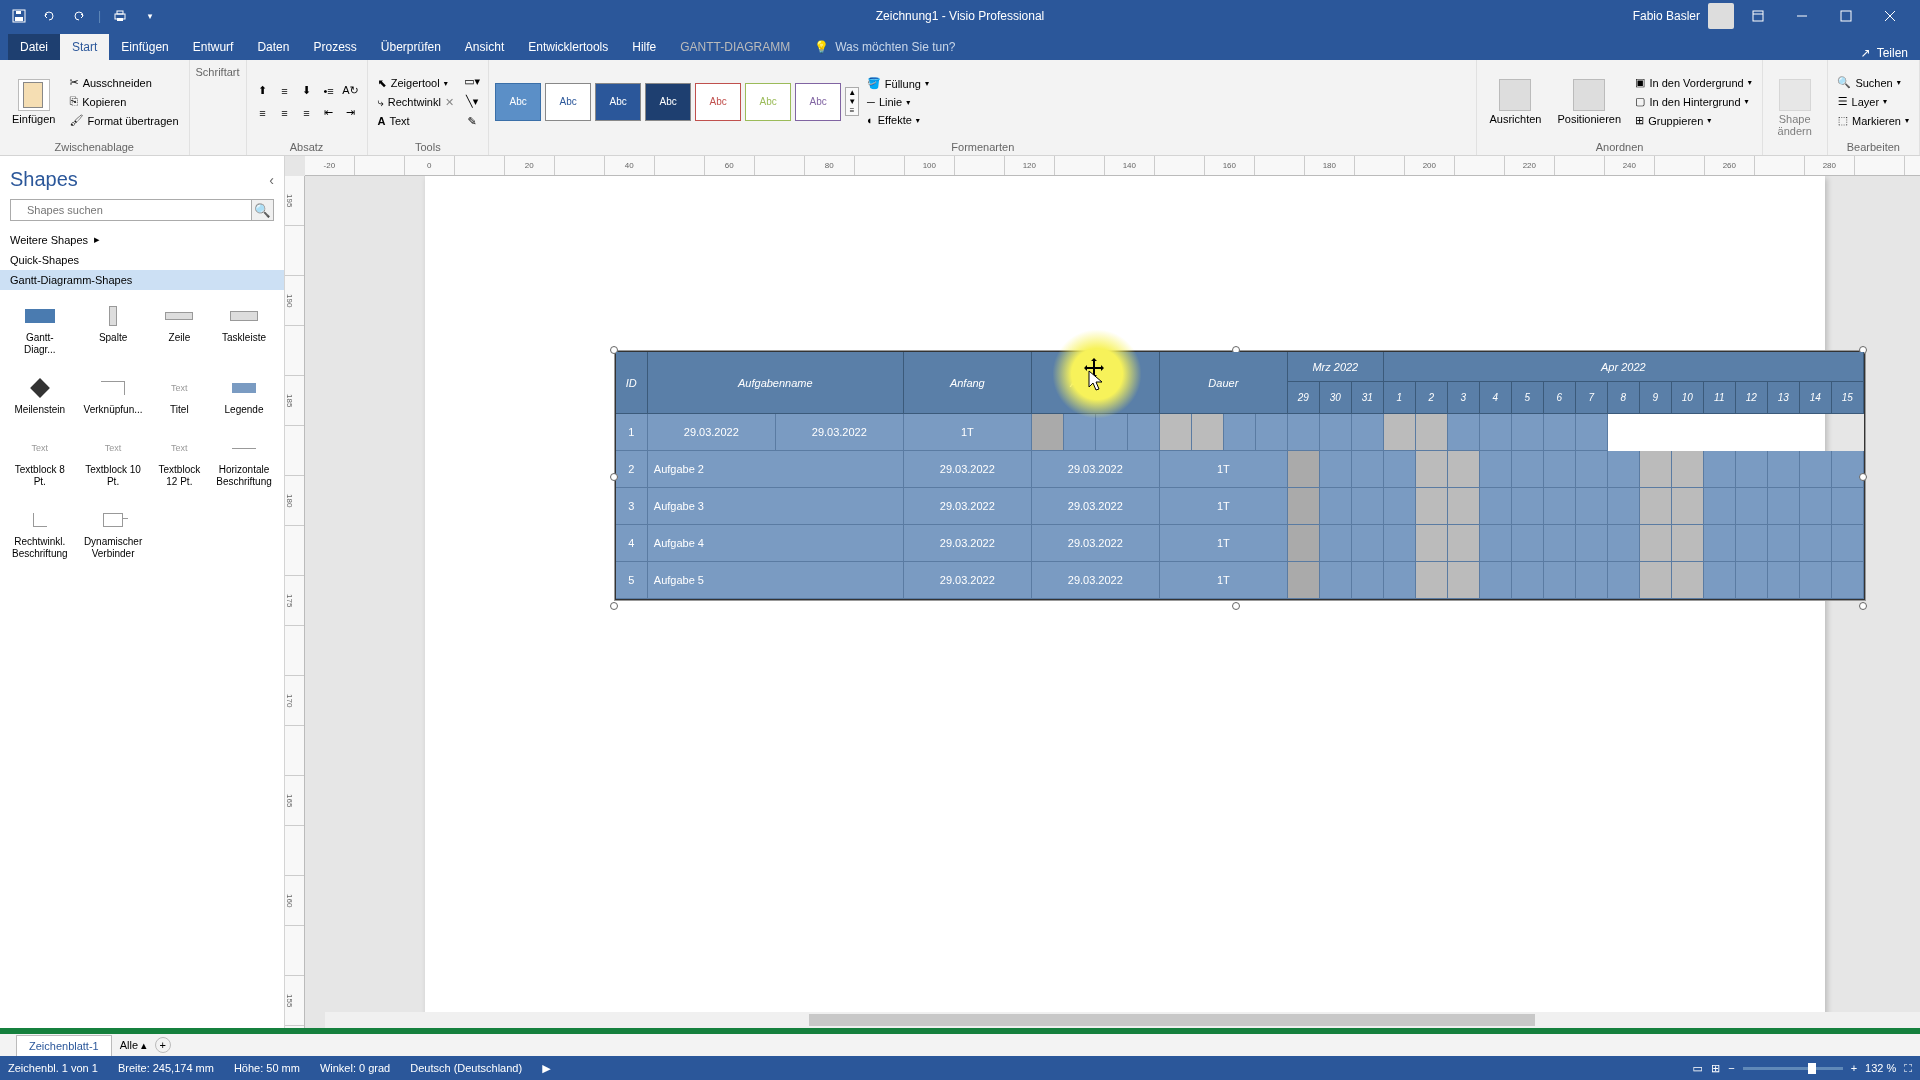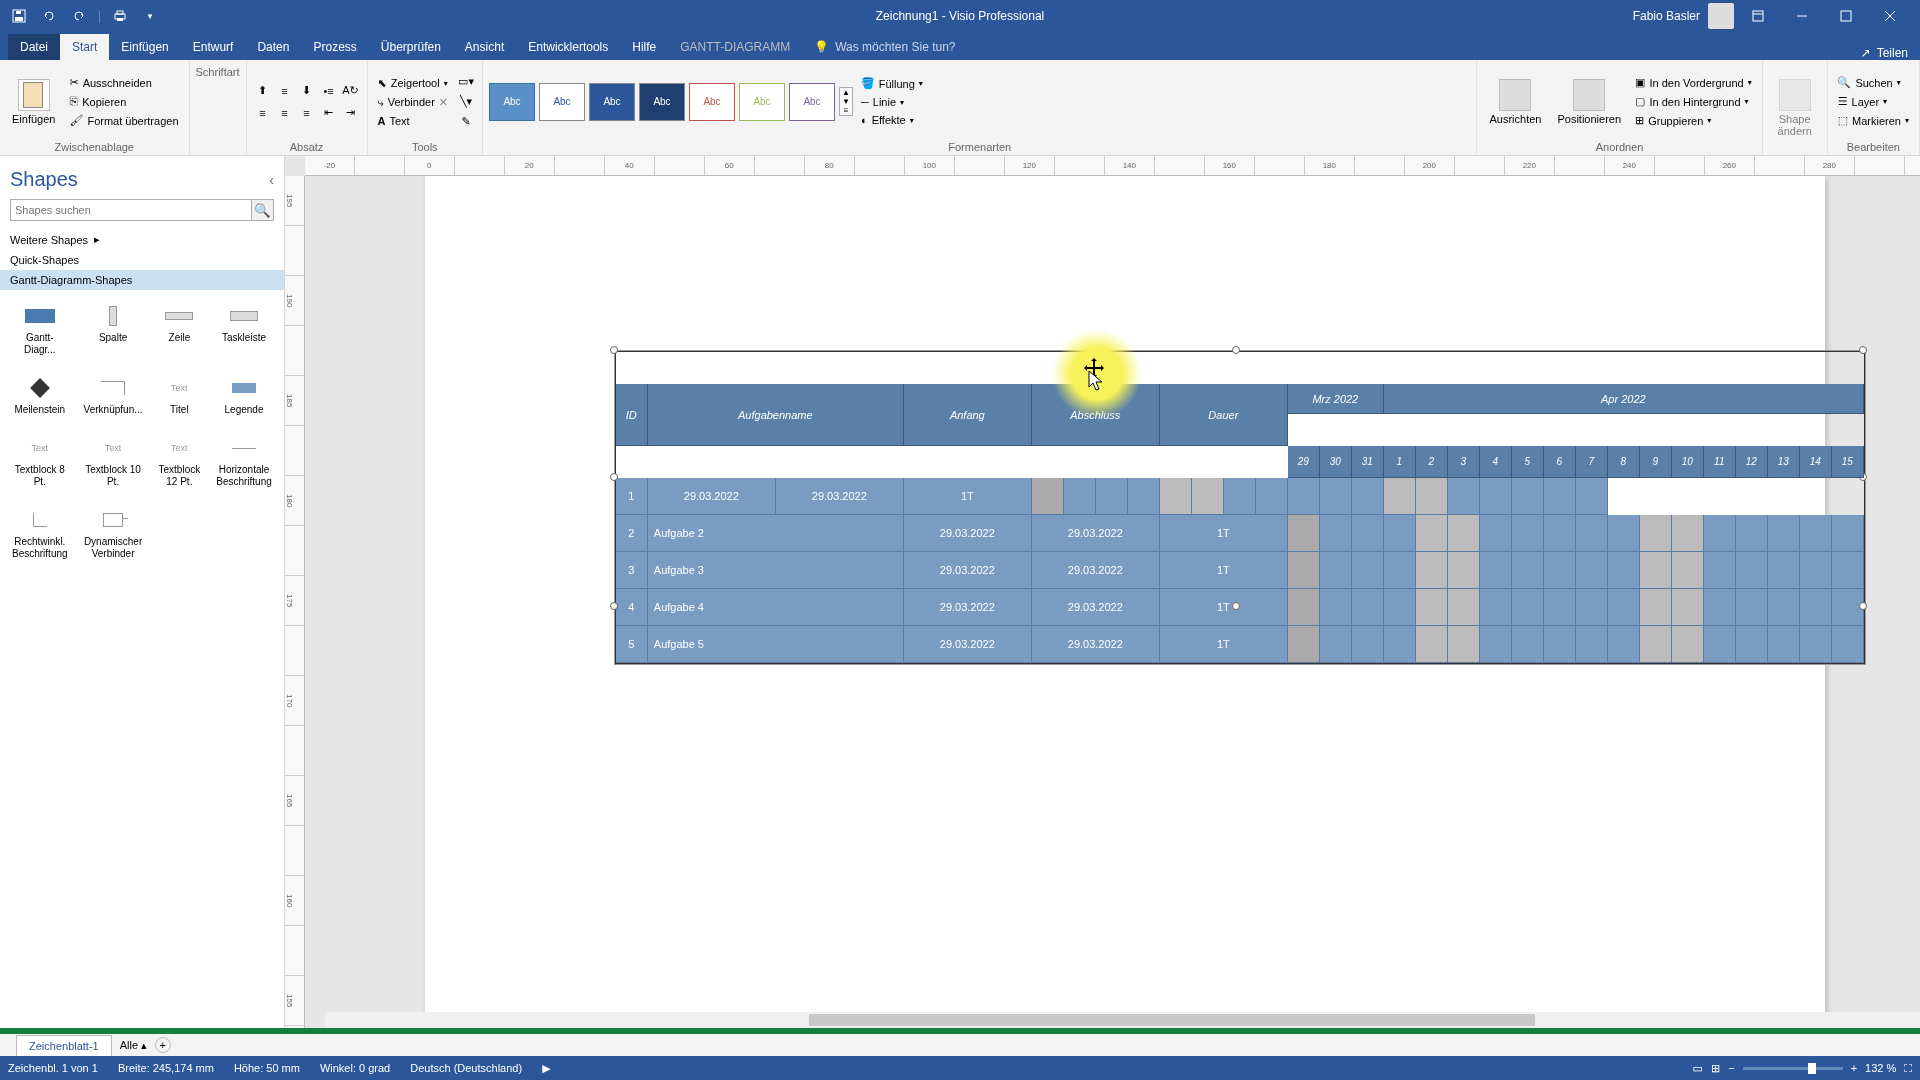--- a/index.html
+++ b/index.html
@@ -47,21 +47,21 @@
 .gallery-scroll { width: 14px; display: flex; flex-direction: column; border: 1px solid #ababab; }
 .gallery-scroll div { flex: 1; display: flex; align-items: center; justify-content: center; font-size: 8px; cursor: pointer; background: #f9f9f9; }
 
 
 .main { display: flex; height: calc(1080px - 32px - 28px - 96px - 28px - 24px); }
 
 
 .shapes-panel { width: 360px; background: white; border-right: 1px solid #d4d4d4; display: flex; flex-direction: column; }
 .shapes-header { padding: 12px 10px 8px; font-size: 20px; color: #2b579a; font-weight: 300; display: flex; justify-content: space-between; align-items: center; }
 .shapes-search { margin: 0 10px 8px; display: flex; }
-.shapes-search input { flex: 1; height: 22px; border: 1px solid #ababab; padding: 0 4px; font-size: 11px; }
+.shapes-search input { flex: 1; height: 22px; border: 1px solid #ababab; padding: 0 16px; font-size: 11px; }
 .shapes-search button { width: 22px; border: 1px solid #ababab; border-left: none; background: #f0f0f0; cursor: pointer; }
 .shapes-nav { padding: 4px 10px; font-size: 11px; display: flex; align-items: center; cursor: pointer; }
 .shapes-section { padding: 4px 10px; font-size: 11px; cursor: pointer; }
 .shapes-section.active { background: #cce0f4; }
 .shapes-grid { padding: 10px; display: grid; grid-template-columns: repeat(4, 1fr); gap: 12px; }
 .shape-item { display: flex; flex-direction: column; align-items: center; cursor: pointer; padding: 4px 2px; }
 .shape-icon { width: 38px; height: 24px; margin-bottom: 4px; display: flex; align-items: center; justify-content: center; }
 .shape-label { font-size: 10px; text-align: center; line-height: 1.2; }
 
 
@@ -70,21 +70,21 @@
 .ruler-h div { width: 50px; border-right: 1px solid #ccc; text-align: center; line-height: 20px; flex-shrink: 0; }
 .canvas-body { flex: 1; display: flex; overflow: hidden; }
 .ruler-v { width: 20px; background: #f8f8f8; border-right: 1px solid #bbb; display: flex; flex-direction: column; font-size: 8px; color: #666; }
 .ruler-v div { height: 50px; border-bottom: 1px solid #ccc; writing-mode: vertical-lr; text-align: center; flex-shrink: 0; }
 .canvas { flex: 1; background: #e6e6e6; position: relative; overflow: auto; }
 .page { position: absolute; left: 120px; top: 0; width: 1400px; height: 850px; background: white; box-shadow: 2px 2px 6px rgba(0,0,0,0.2); }
 
 
 .gantt-wrapper { position: absolute; left: 190px; top: 175px; }
 .gantt { border: 1px solid #333; box-shadow: 0 0 0 1px #999; }
-.gh-cell { background: #5a7fa8; color: white; border-right: 1px solid #3b5a7a; border-bottom: 1px solid #3b5a7a; display: flex; align-items: center; justify-content: center; font-size: 11px; font-style: italic; position: relative; margin-top: 32px; }
+.gh-cell { background: #5a7fa8; color: white; border-right: 1px solid #3b5a7a; border-bottom: 1px solid #3b5a7a; display: flex; align-items: center; justify-content: center; font-size: 11px; font-style: italic; position: relative; }
 .gh-id { width: 32px; }
 .gh-name { width: 256px; }
 .gh-date { width: 128px; }
 .gh-dur { width: 128px; }
 .gh-day { width: 32px; font-size: 10px; }
 .gantt-row { display: flex; height: 37px; }
 .gc-cell { background: #7a9bc2; border-right: 1px solid #5a7ba2; border-bottom: 1px solid #5a7ba2; display: flex; align-items: center; padding: 0 6px; font-size: 11px; color: #fff; }
 .gc-cell.id { width: 32px; justify-content: center; }
 .gc-cell.name { width: 256px; }
 .gc-cell.date { width: 128px; justify-content: center; }
@@ -256,21 +256,21 @@
   <div class="ribbon-group">
     <div class="ribbon-content">
       <div class="ribbon-col">
         <div class="ribbon-btn-sm">
             <span>⬉</span>
             <span>Zeigertool</span>
             <span style="font-size:8px">▾</span>
           </div>
         <div class="ribbon-btn-sm">
             <span>⤷</span>
-            <span>Verbinder</span>
+            <span>Rechtwinkl</span>
             <span style="color:#888">✕</span>
           </div>
         <div class="ribbon-btn-sm">
             <span style="font-weight:bold">A</span>
             <span>Text</span>
           </div>
       </div>
       <div class="ribbon-col">
         <span class="mini-btn">▭▾</span>
         <span class="mini-btn">╲▾</span>

